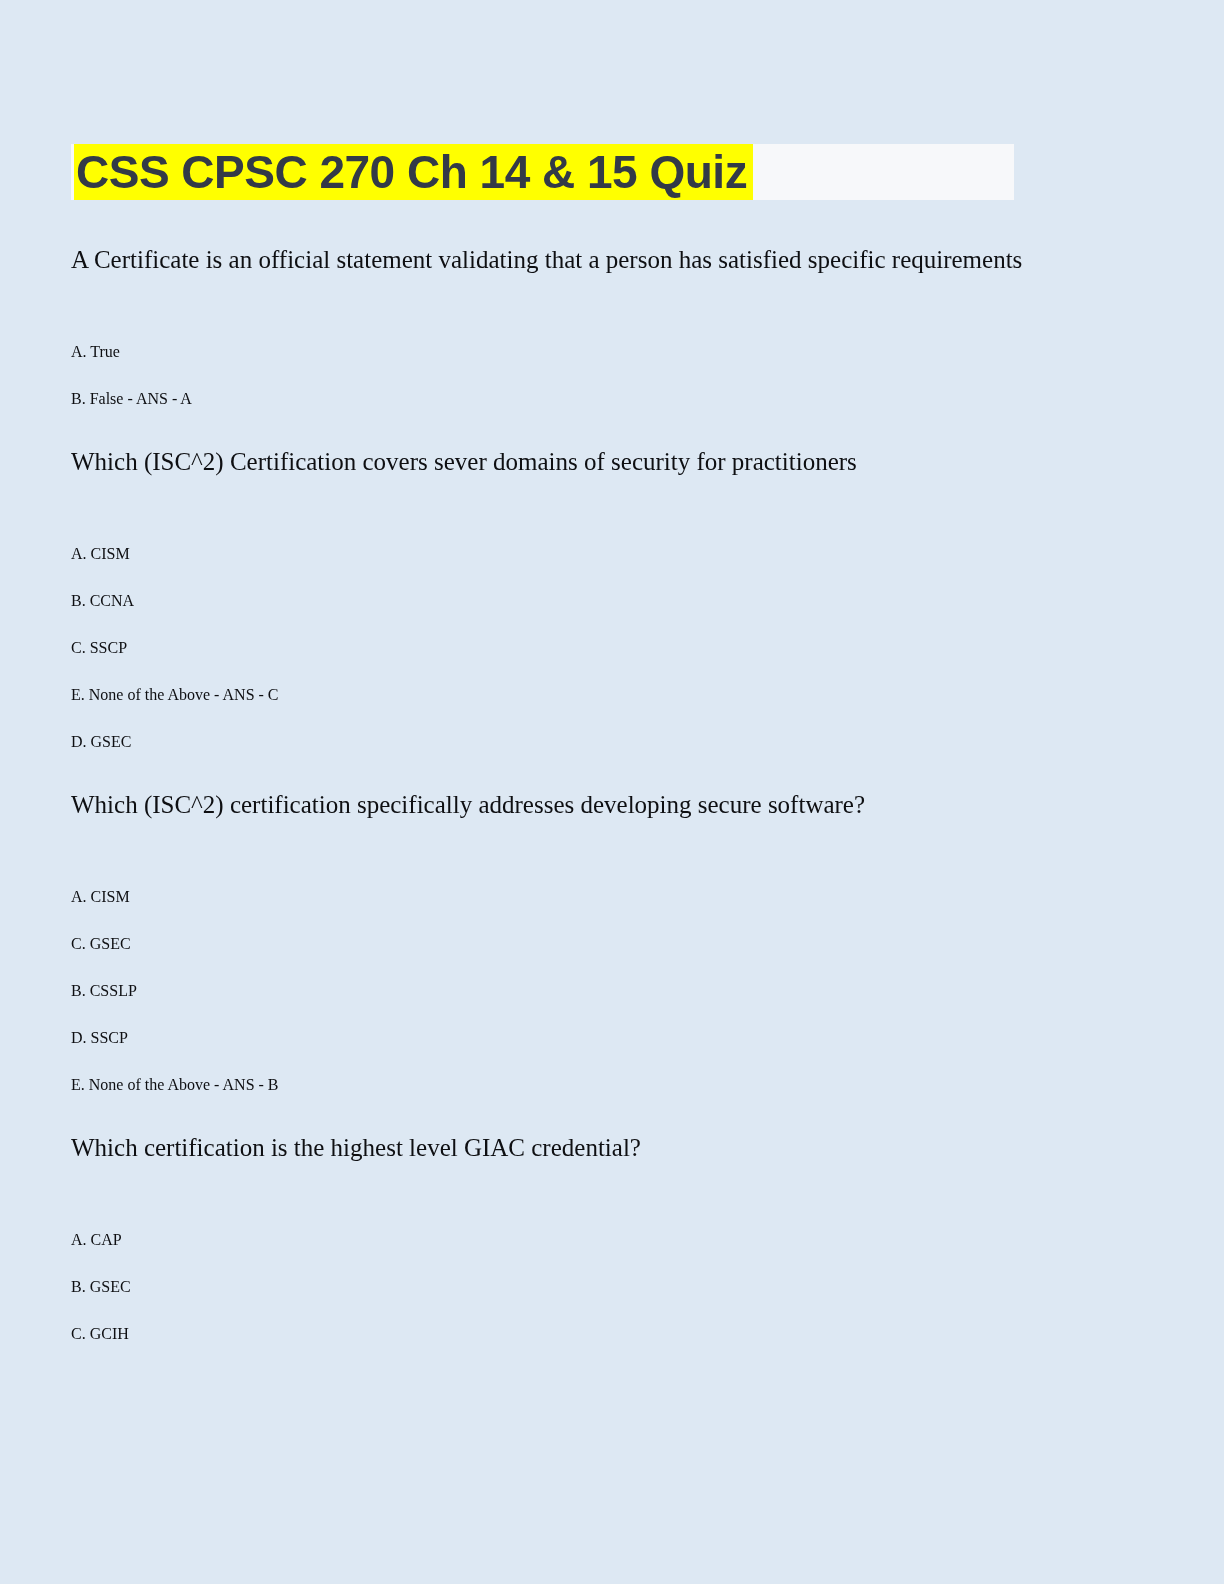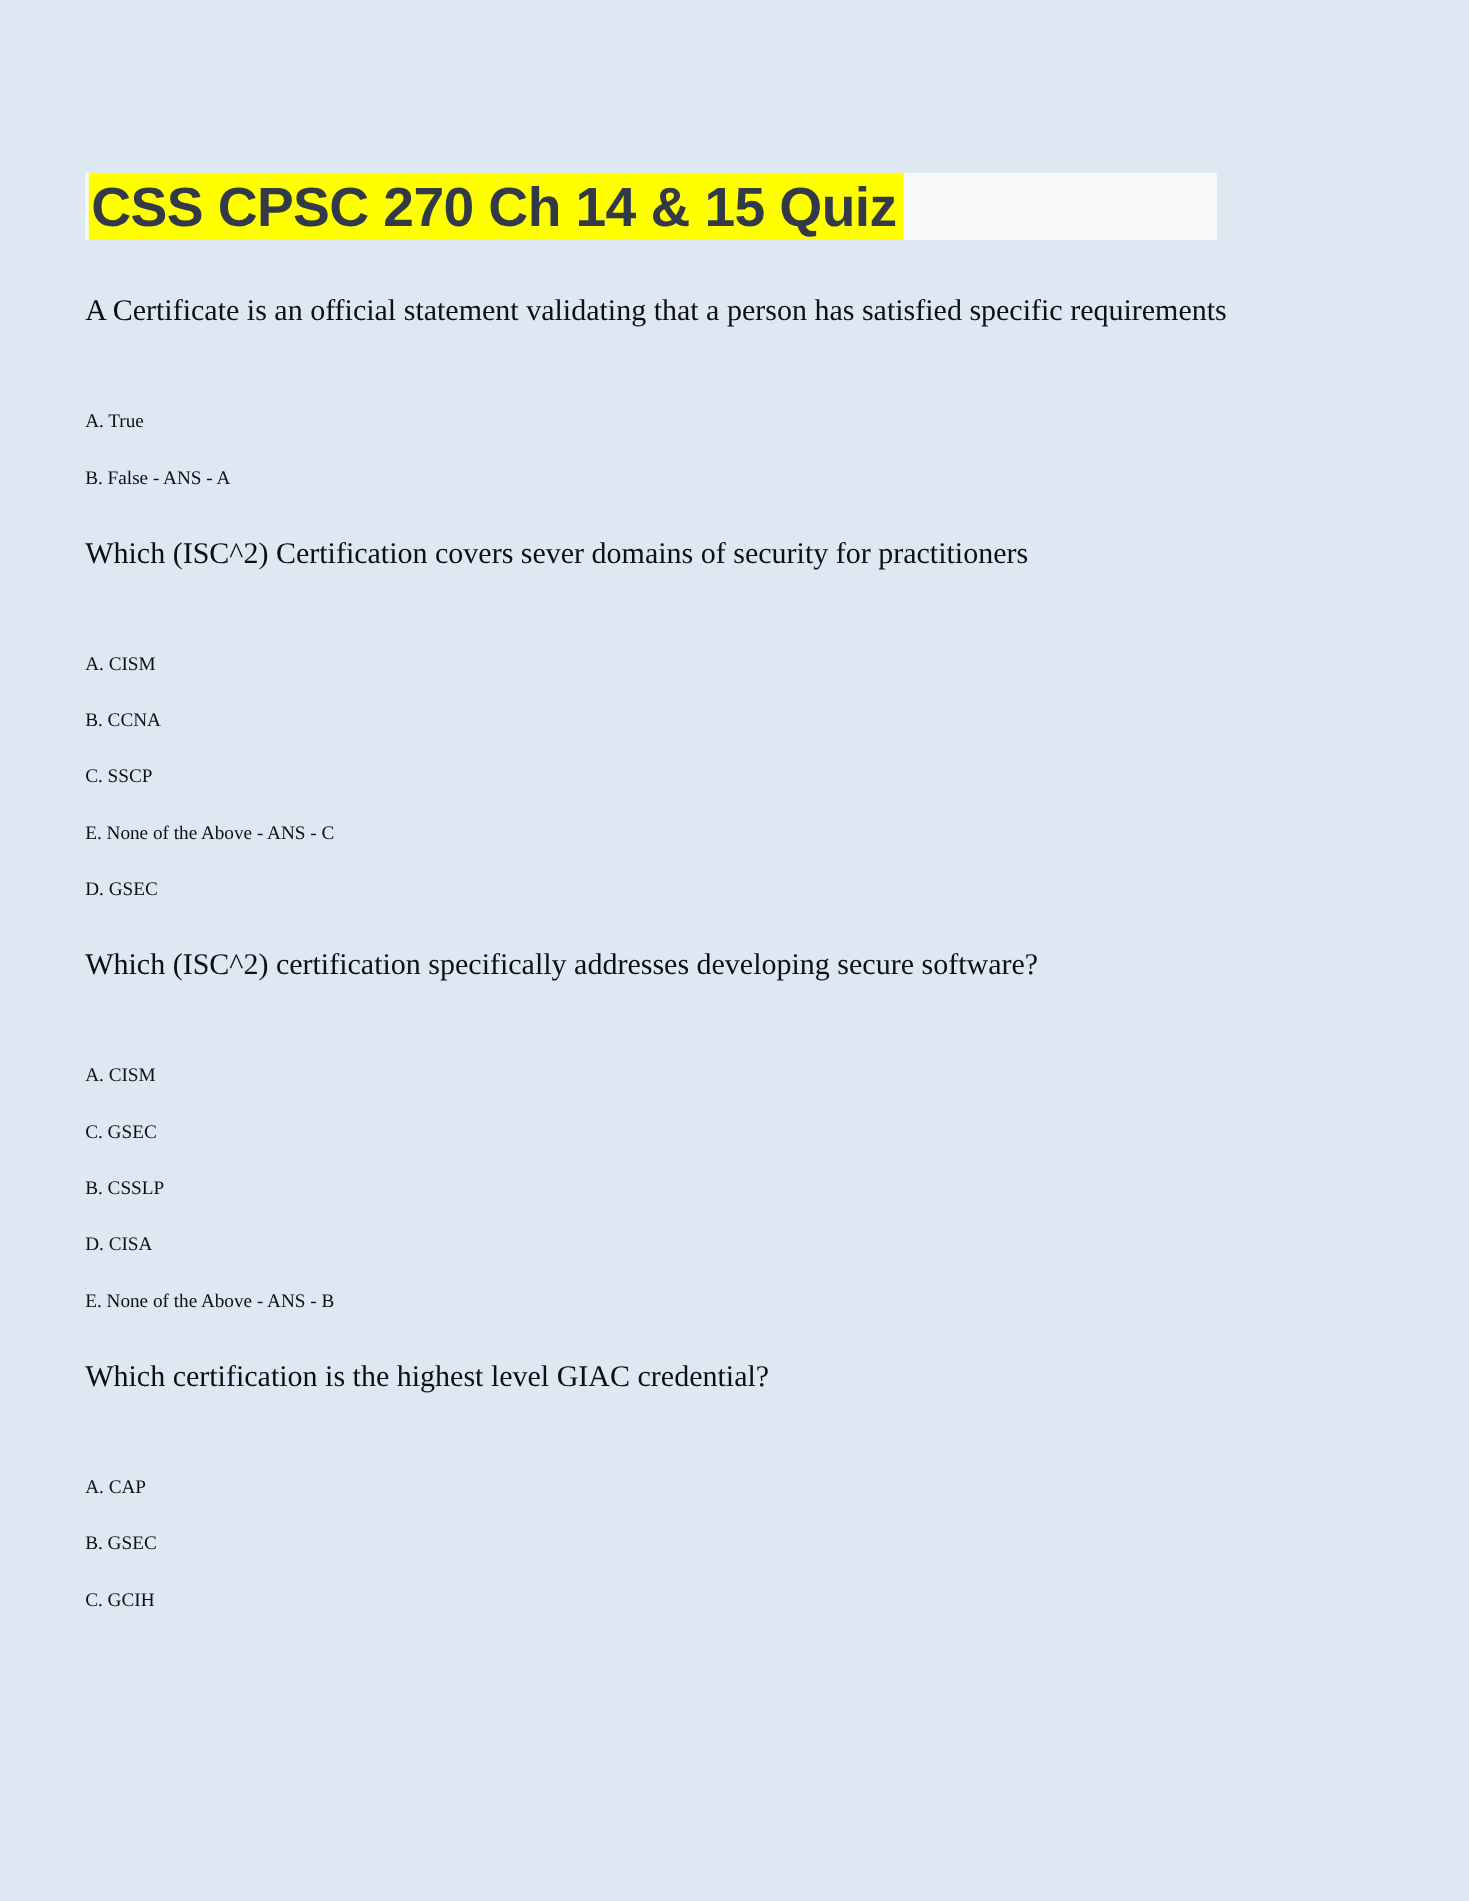--- a/index.html
+++ b/index.html
@@ -74,21 +74,21 @@
         <p class="option">B. CCNA</p>
         <p class="option">C. SSCP</p>
         <p class="option">E. None of the Above - ANS - C</p>
         <p class="option">D. GSEC</p>
       </div>
       <div class="qblock">
         <p class="question">Which (ISC^2) certification specifically addresses developing secure software?</p>
         <p class="option">A. CISM</p>
         <p class="option">C. GSEC</p>
         <p class="option">B. CSSLP</p>
-        <p class="option">D. CISA</p>
+        <p class="option">D. SSCP</p>
         <p class="option">E. None of the Above - ANS - B</p>
       </div>
       <div class="qblock">
         <p class="question">Which certification is the highest level GIAC credential?</p>
         <p class="option">A. CAP</p>
         <p class="option">B. GSEC</p>
         <p class="option">C. GCIH</p>
       </div>
     </div>
 </div>

